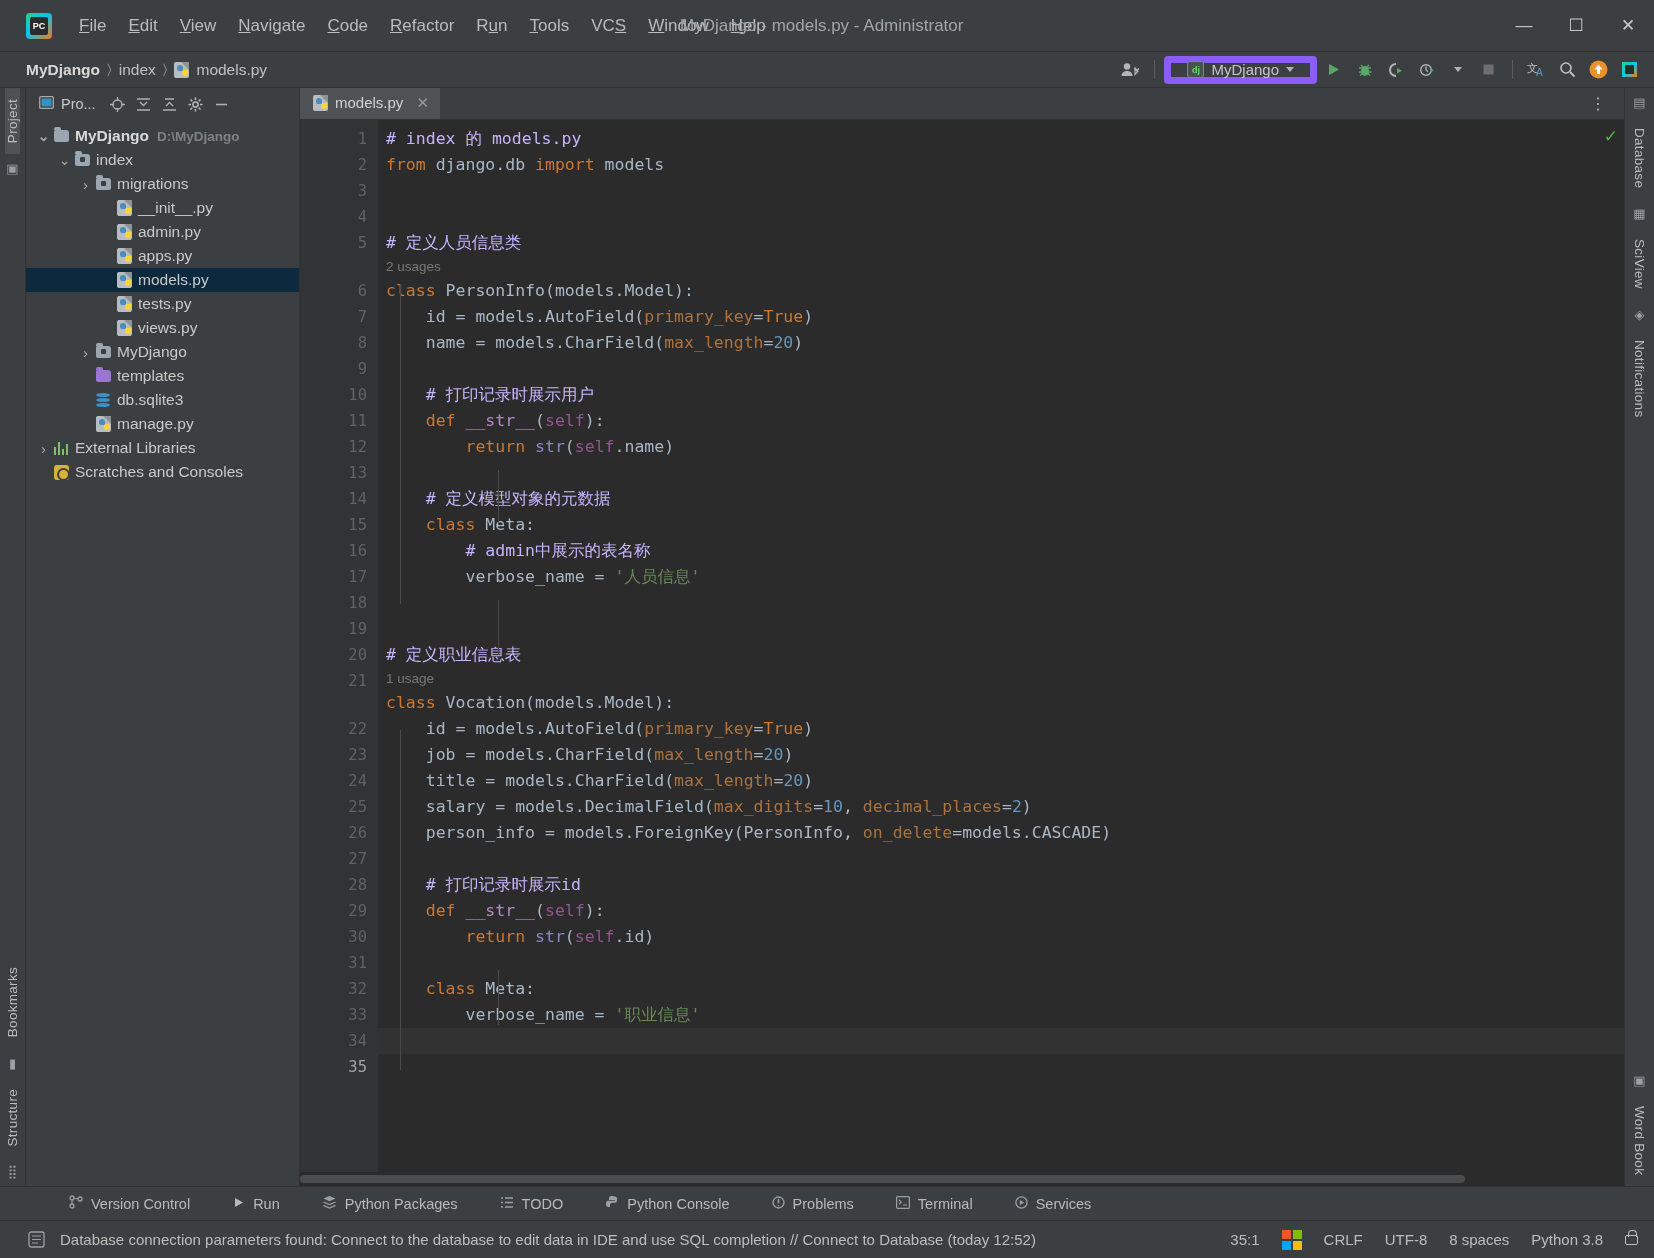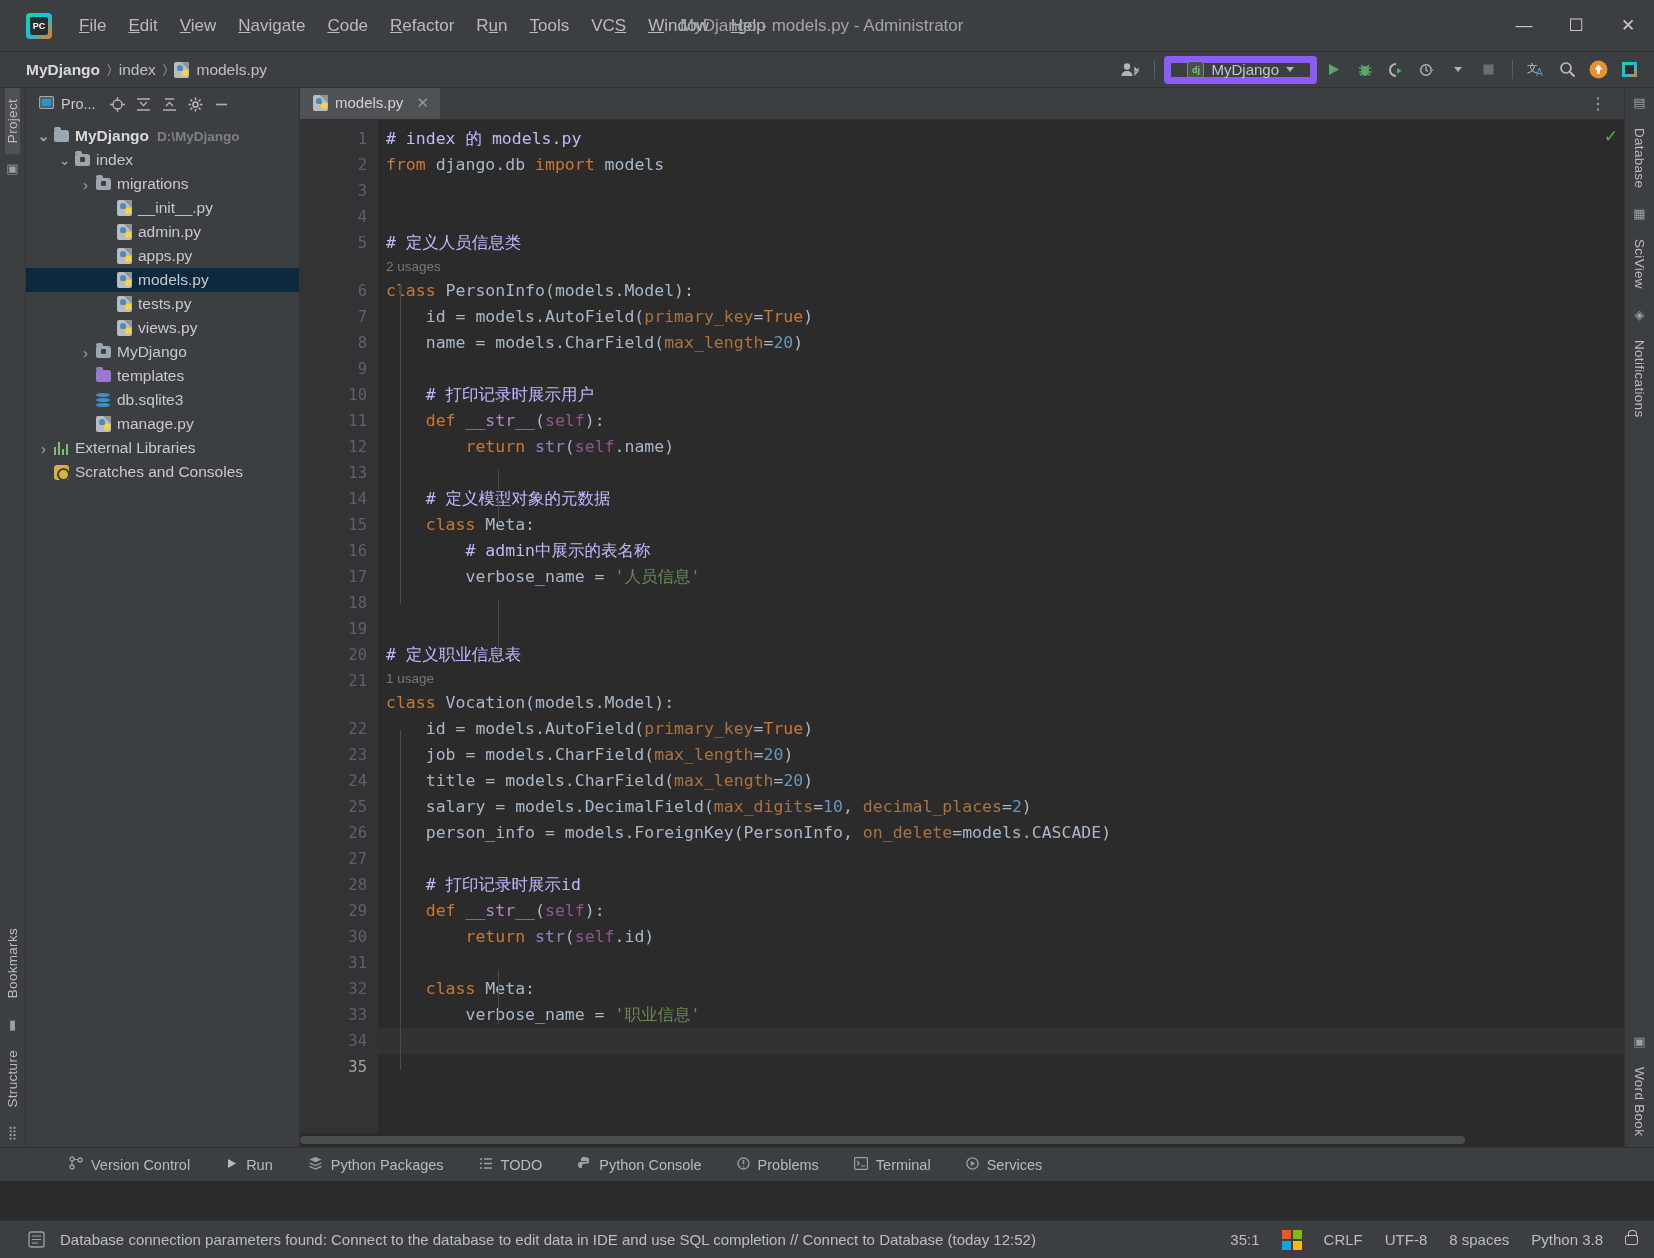--- a/index.html
+++ b/index.html
@@ -230,36 +230,35 @@
 
   
   #hscroll { height: 14px; min-height:14px; background: #2b2b2b; position: relative; }
   #hscroll .thumb { position:absolute; left:0; top:3px; height:8px; width: 1165px; background:#4a4d4e; border-radius:4px; }
 
   
   #toolwindow-bar {
     height: 34px; min-height: 34px;
     background: #3c3f41;
     display: flex; align-items: center;
-    padding-left: 56px; gap: 9px;
+    padding-left: 56px; gap: 16px;
     border-top: 1px solid #323232;
   }
   .tw {
     display: flex; align-items: center; gap: 8px;
     color: #b9b9b9; font-size: 14.5px;
     padding: 4px 13px; border-radius: 3px;
   }
   .tw .ti { color: #9aa0a6; font-size: 13px; }
   #statusbar {
     height: 38px; min-height: 38px;
     background: #3c3f41;
     display: flex; align-items: center;
     padding: 0 16px 0 26px;
     border-top: 1px solid #323232;
-    margin-top: 39px;
   }
   #status-msg { color: #bdbdbd; font-size: 15px; margin-left: 14px; white-space: nowrap; }
   #status-right { margin-left: auto; display: flex; align-items: center; gap: 22px; }
   .st { color: #bdbdbd; font-size: 15px; white-space: nowrap; }
   #winlogo { display: grid; grid-template-columns: 9px 9px; grid-template-rows: 9px 9px; gap: 2px; }
   #winlogo i:nth-child(1){background:#f35325;} #winlogo i:nth-child(2){background:#81bc06;}
   #winlogo i:nth-child(3){background:#05a6f0;} #winlogo i:nth-child(4){background:#ffba08;}
   .lockico { width:13px;height:10px;border:1.6px solid #bdbdbd;border-radius:2px;position:relative; }
   .lockico::before{content:"";position:absolute;left:2px;top:-6px;width:7px;height:6px;border:1.6px solid #bdbdbd;border-bottom:none;border-radius:4px 4px 0 0;}
   .statusico { width: 20px; height: 20px; display:flex;align-items:center;justify-content:center; color:#9aa0a6; font-size:13px; }

